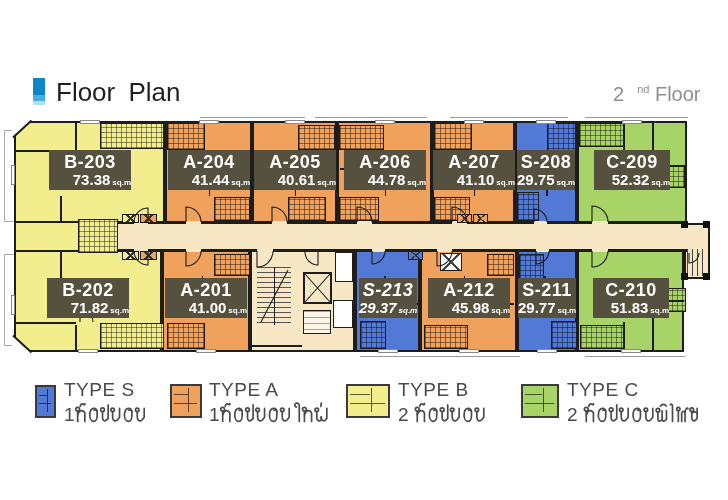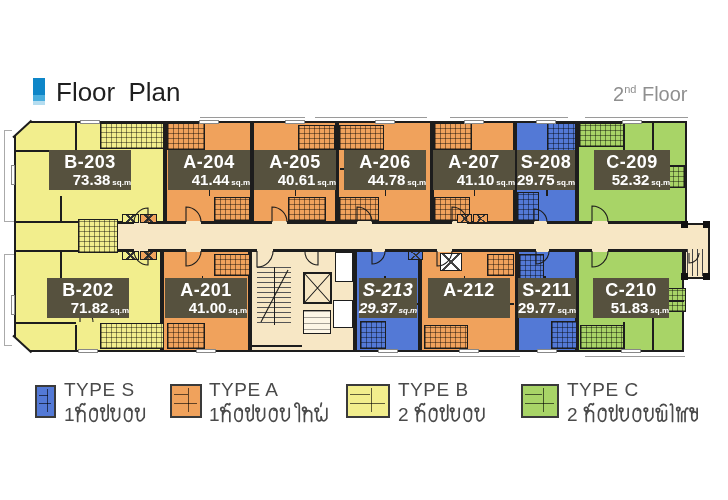--- a/index.html
+++ b/index.html
@@ -13,21 +13,21 @@
   .lbl .unitsuf{font-size:8px;font-weight:bold;margin-left:2px;}
   #overlay{position:absolute;left:0;top:0;z-index:25;pointer-events:none;}
   .wline{position:absolute;background:#1d1d1d;z-index:12;}
   .gline{position:absolute;background:#9a9a9a;z-index:3;}
   .gap{position:absolute;z-index:9;}
   .win{position:absolute;background:#fff;border:1px solid #888;box-sizing:border-box;z-index:13;}
   .outline{position:absolute;background:#fff;border:1px solid #aaa;box-sizing:border-box;z-index:2;}
   #hdr-icon{position:absolute;left:33px;top:78px;width:12px;height:27px;background:linear-gradient(#0e86c8 0 62%, #49aede 62% 84%, #b5ddf0 84%);z-index:40;}
   #title{position:absolute;left:56px;top:77px;font-size:26px;color:#1f1f1f;word-spacing:6px;z-index:40;}
   #floor{position:absolute;left:613px;top:83px;font-size:20px;color:#8f8f8f;z-index:40;}
-  #floor sup{font-size:11px;}
+  #floor sup{font-size:11px;margin-left:13px;}
   .leg-label{position:absolute;font-size:19px;color:#4a4a4a;letter-spacing:.5px;z-index:40;}
   .leg-icon{position:absolute;box-sizing:border-box;border:2px solid #3a3a3a;z-index:40;}
 </style>
 </head>
 <body>
 
 <div id="stage">
   <div id="hdr-icon"></div>
   <div id="title">Floor Plan</div>
   <div id="floor"><span>2</span><sup>nd</sup> <span>Floor</span></div>
@@ -102,20 +102,21 @@
         <div class="l2"><span>41.00</span><span class="unitsuf">sq.m</span></div>
       </div>
       <div class="blk" style="left: 355px; top: 250px; width: 65px; height: 102px; background: rgb(83, 121, 214);"></div>
       <div class="lbl" style="left: 359px; top: 278px; width: 58px; height: 40px; background: rgb(86, 81, 62); font-style: italic;">
         <div class="l1">S-213</div>
         <div class="l2"><span>29.37</span><span class="unitsuf">sq.m</span></div>
       </div>
       <div class="blk" style="left: 420px; top: 250px; width: 97px; height: 102px; background: rgb(240, 162, 92);"></div>
       <div class="lbl" style="left: 428px; top: 278px; width: 82px; height: 40px; background: rgb(86, 81, 62);">
         <div class="l1">A-212</div>
+        <div class="l2"><span>45.98</span><span class="unitsuf">sq.m</span></div>
       </div>
       <div class="blk" style="left: 517px; top: 250px; width: 60px; height: 102px; background: rgb(83, 121, 214);"></div>
       <div class="lbl" style="left: 518px; top: 278px; width: 58px; height: 40px; background: rgb(86, 81, 62);">
         <div class="l1">S-211</div>
         <div class="l2"><span>29.77</span><span class="unitsuf">sq.m</span></div>
       </div>
       <div class="blk" style="left: 577px; top: 250px; width: 107px; height: 102px; background: rgb(168, 212, 103);"></div>
       <div class="lbl" style="left: 593px; top: 278px; width: 76px; height: 40px; background: rgb(86, 81, 62);">
         <div class="l1">C-210</div>
         <div class="l2"><span>51.83</span><span class="unitsuf">sq.m</span></div>

